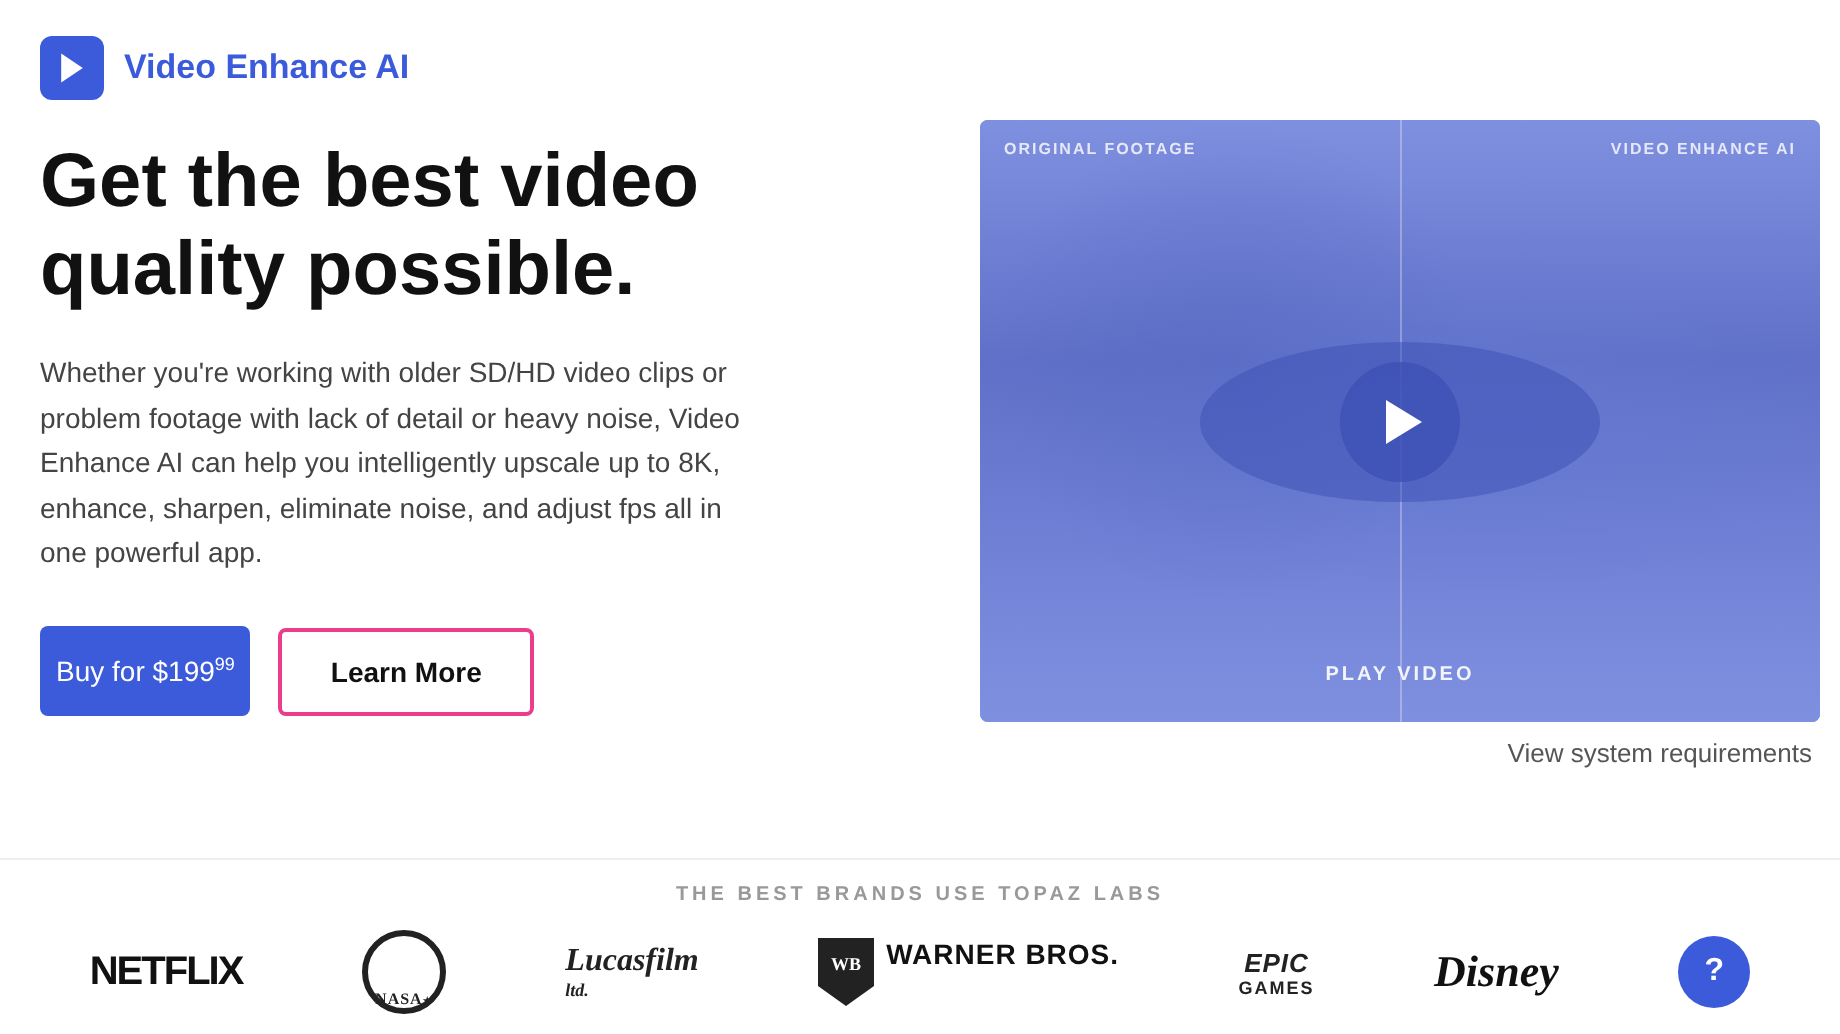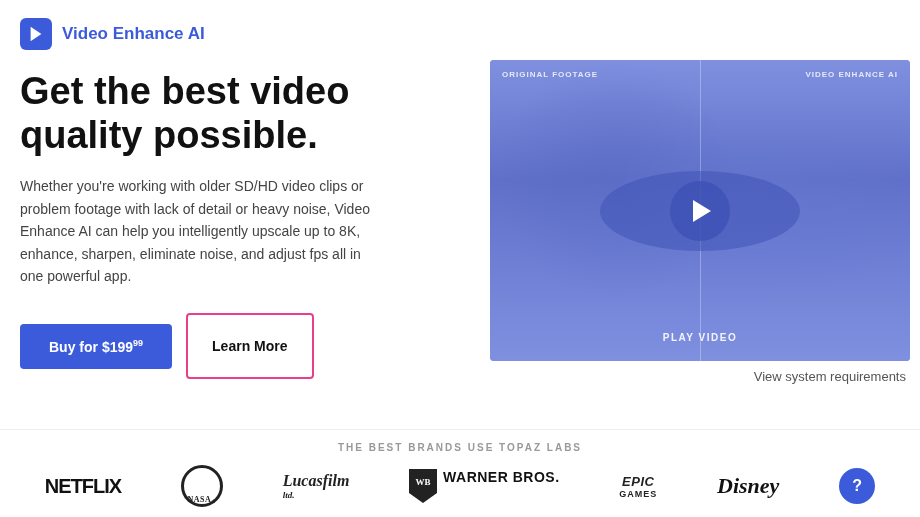--- a/index.html
+++ b/index.html
@@ -74,37 +74,37 @@
       display: flex;
       align-items: center;
       gap: 14px;
     }
 
     .btn-buy {
       background: #3b5bdb;
       color: white;
       border: none;
       border-radius: 4px;
-      padding: 14px 29px;
+      padding: 14px 8px;
       font-size: 14px;
-      font-weight: 700;
+      font-weight: 400;
       cursor: pointer;
       white-space: nowrap;
     }
     .btn-buy sup {
       font-size: 9px;
       vertical-align: super;
     }
 
     .btn-learn {
       background: white;
       color: #111;
       border: 2.5px solid #e83e8c;
       border-radius: 4px;
-      padding: 23px 24px;
+      padding: 12px 24px;
       font-size: 14px;
       font-weight: 600;
       cursor: pointer;
       white-space: nowrap;
     }
 
     
     .right-panel {
       flex: 1;
       position: relative;

